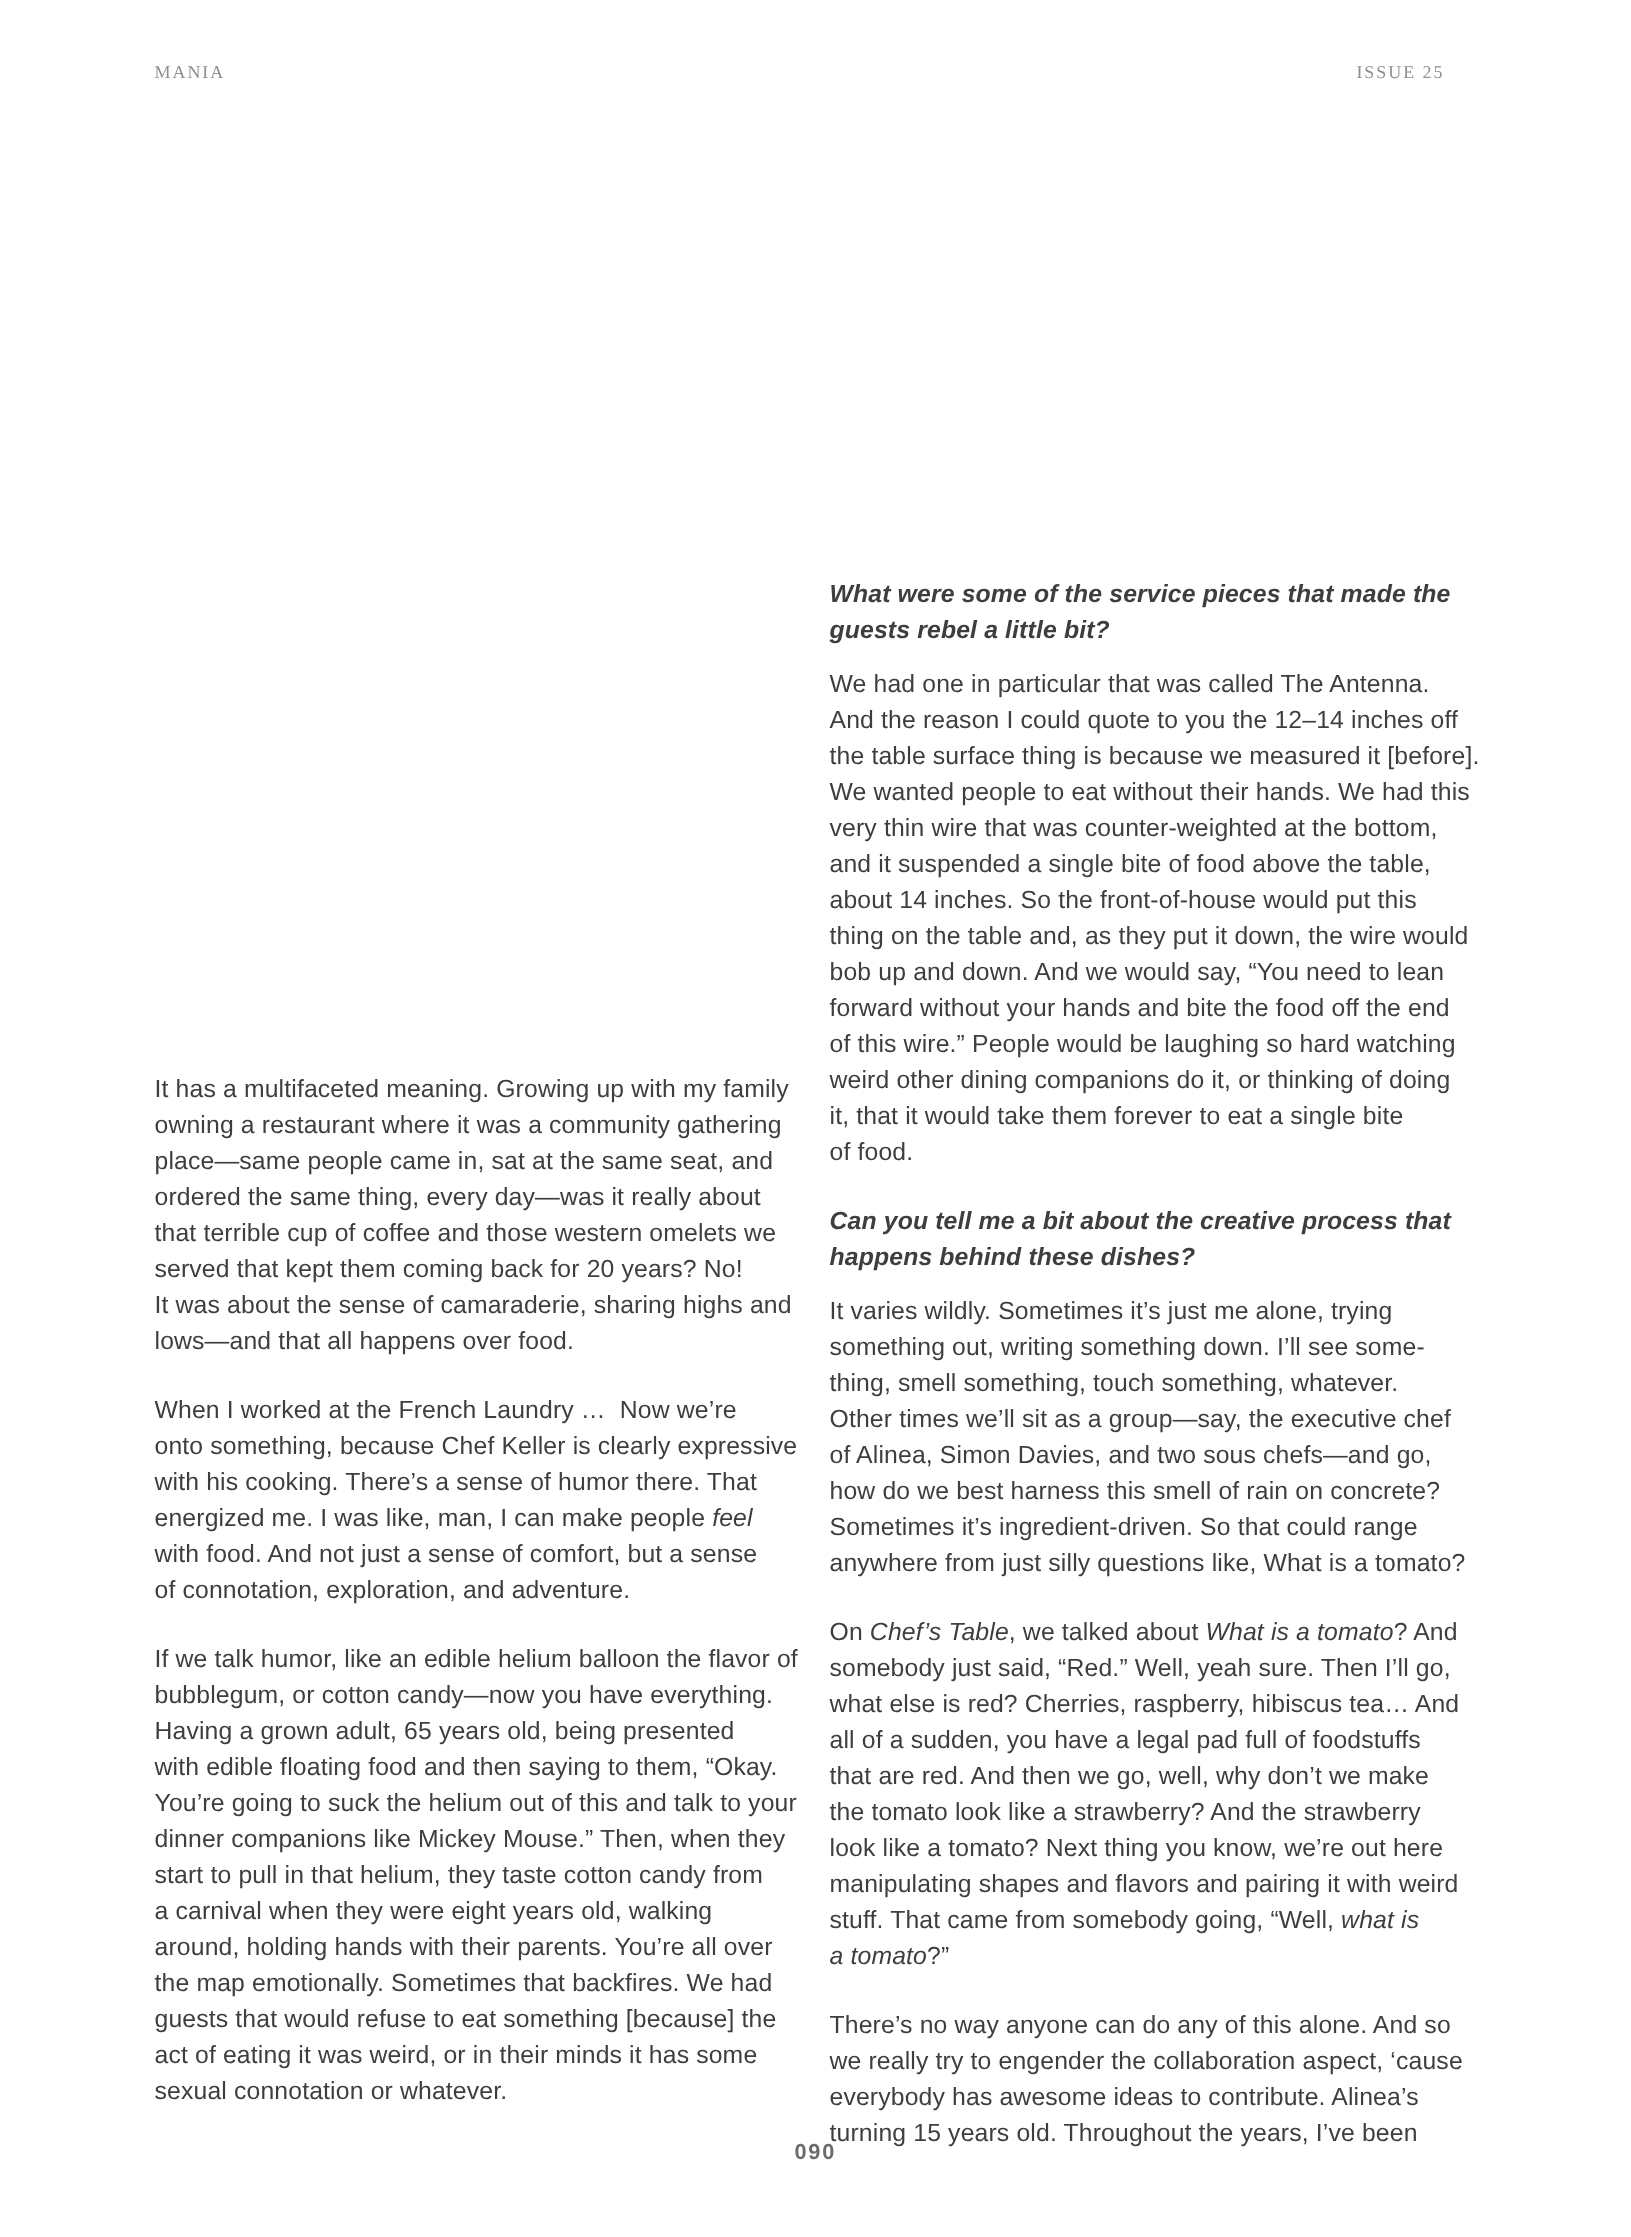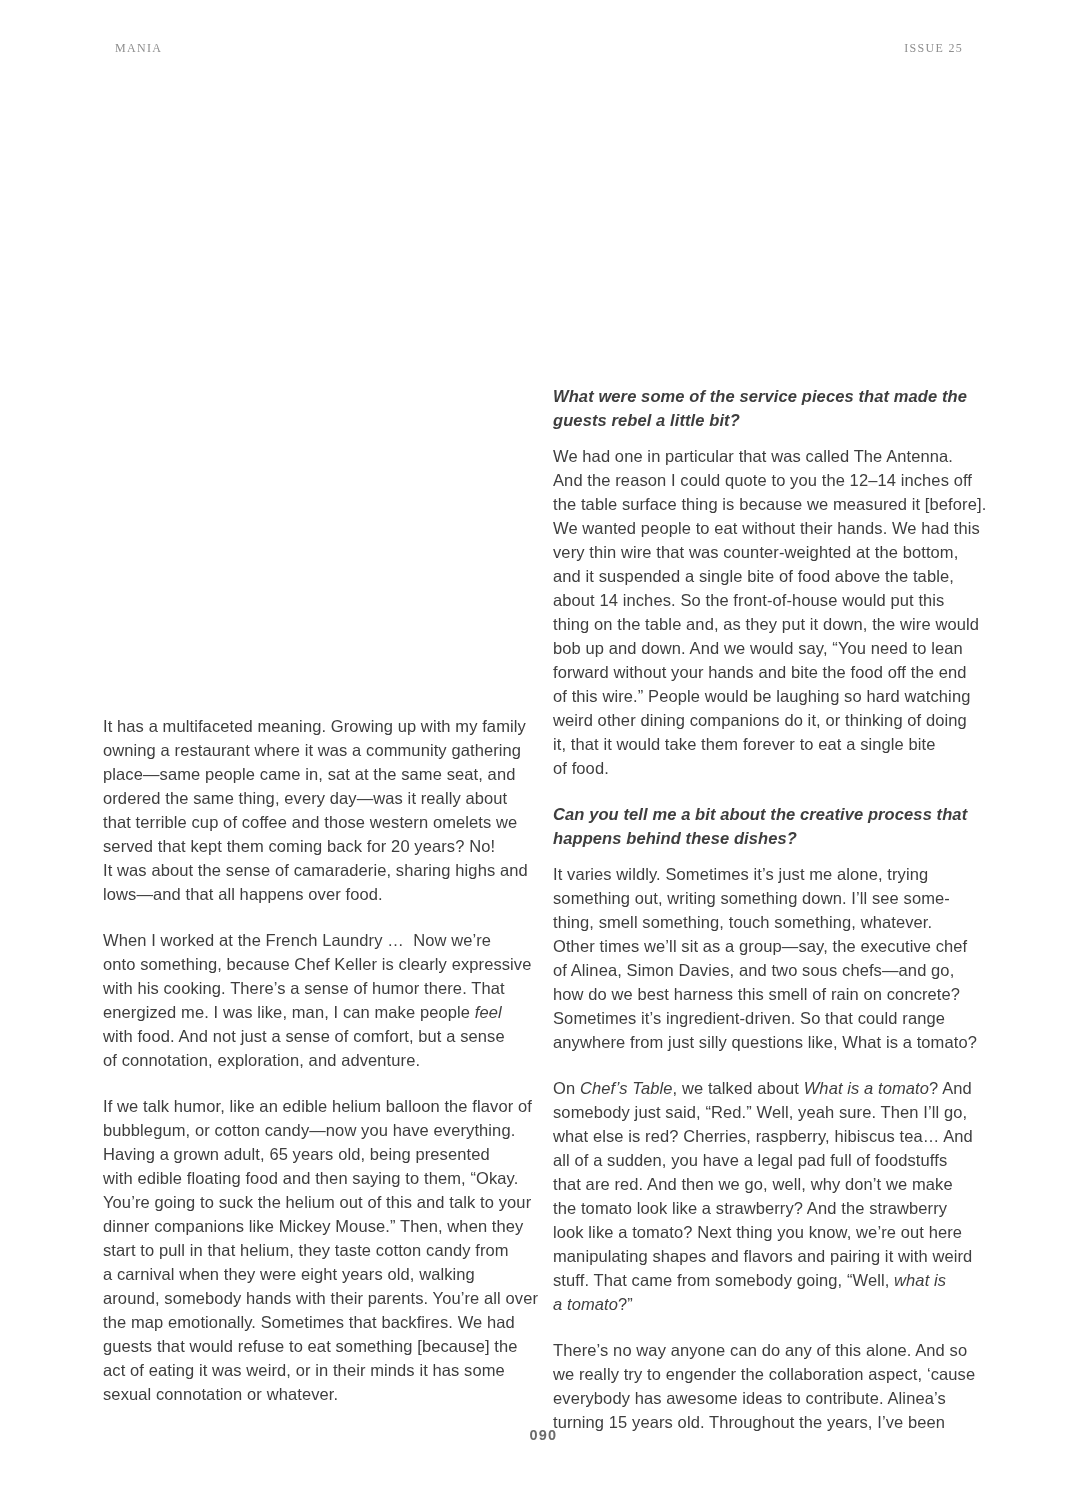--- a/index.html
+++ b/index.html
@@ -15,21 +15,21 @@
     background:var(--page-bg);
     font-family:"Liberation Sans", sans-serif;
     overflow:hidden;
   }
   .running-head{
     position:absolute;top:41px;
     font-family:"Liberation Serif", serif;
     font-size:12px;letter-spacing:1.3px;
     color:var(--header-text);
   }
-  .running-head.left{left:103px;margin-left:12px;}
+  .running-head.left{left:103px;}
   .running-head.right{right:124px;}
   .column{
     position:absolute;
     color:var(--body-text);
     font-size:16.5px;line-height:24px;
     letter-spacing:0.1px;
   }
   .column .line{white-space:pre;}
   .column .line em{font-style:italic;text-align:right;}
   .col-left{left:103px;top:714px;width:450px;}
@@ -73,21 +73,21 @@
     </div>
     <div class="para body">
       <div class="line"><span>If we talk humor, like an edible helium balloon the flavor of</span></div>
       <div class="line"><span>bubblegum, or cotton candy—now you have everything.</span></div>
       <div class="line"><span>Having a grown adult, 65 years old, being presented</span></div>
       <div class="line"><span>with edible floating food and then saying to them, “Okay.</span></div>
       <div class="line"><span>You’re going to suck the helium out of this and talk to your</span></div>
       <div class="line"><span>dinner companions like Mickey Mouse.” Then, when they</span></div>
       <div class="line"><span>start to pull in that helium, they taste cotton candy from</span></div>
       <div class="line"><span>a carnival when they were eight years old, walking</span></div>
-      <div class="line"><span>around, somebody hands with their parents. You’re all over</span></div>
+      <div class="line"><span>around, holding hands with their parents. You’re all over</span></div>
       <div class="line"><span>the map emotionally. Sometimes that backfires. We had</span></div>
       <div class="line"><span>guests that would refuse to eat something [because] the</span></div>
       <div class="line"><span>act of eating it was weird, or in their minds it has some</span></div>
       <div class="line"><span>sexual connotation or whatever.</span></div>
     </div>
   </div>
 
 <div class="column col-right">
     <div class="para question">
       <div class="line"><span>What were some of the service pieces that made the</span></div>

